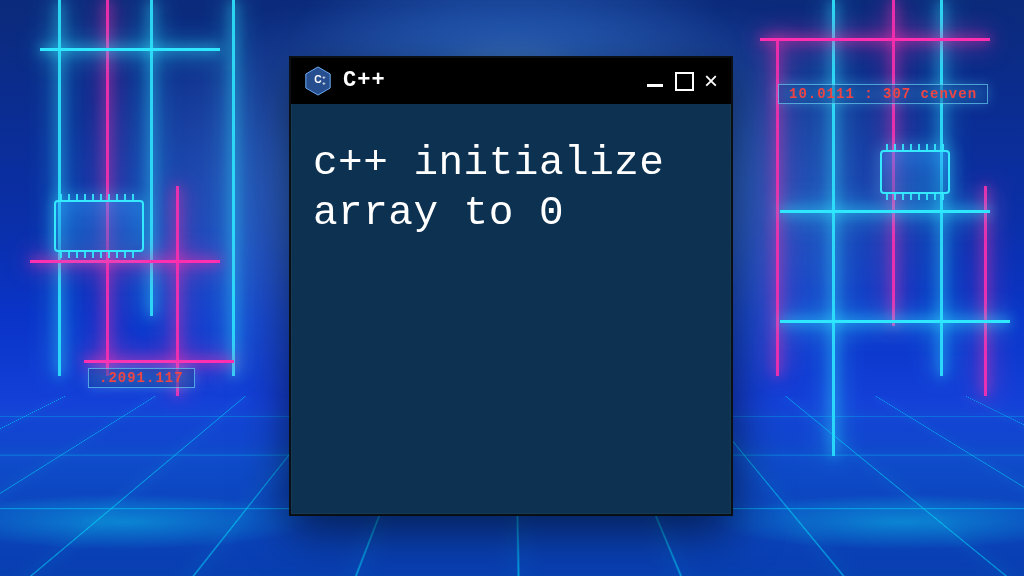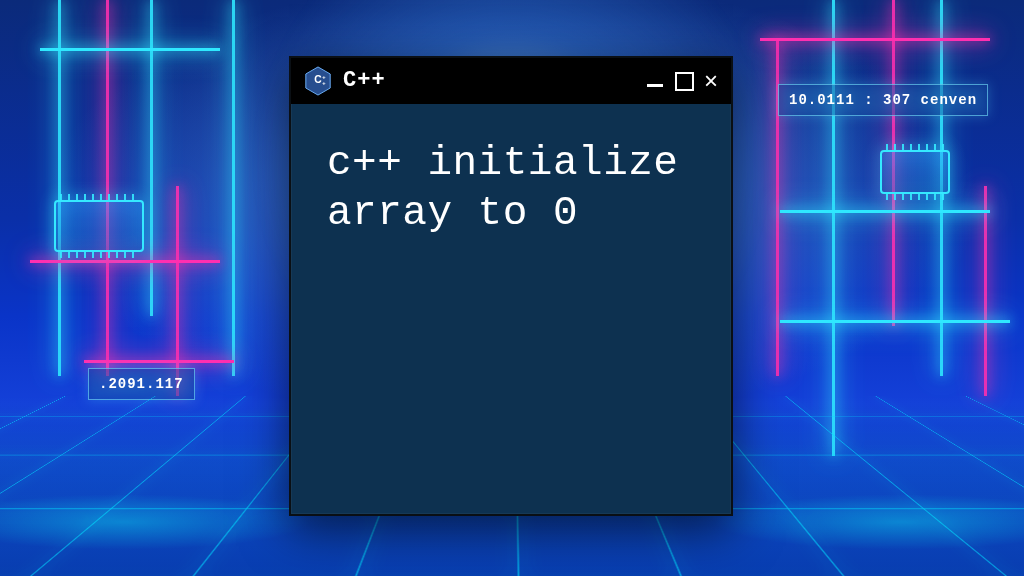--- a/index.html
+++ b/index.html
@@ -63,23 +63,23 @@
       background: linear-gradient(180deg, rgba(40,120,255,0.25), rgba(10,40,160,0.25));
       filter: drop-shadow(0 0 8px rgba(53,233,255,0.8));
     }
     .chip::before, .chip::after {
       content:""; position:absolute; left:4px; right:4px; height:6px;
       background: repeating-linear-gradient(90deg, rgba(53,233,255,0.9) 0 2px, transparent 2px 8px);
     }
     .chip::before { top:-8px; } .chip::after  { bottom:-8px; }
     
     .badge {
-      position:absolute; padding:8px 10px;
+      position:absolute; padding:2px 10px;
       font: 600 14px/1 'Courier New', monospace;
-      color:#ffffff; border:1px solid rgba(120,230,255,0.6);
+      color:#ef4444; border:1px solid rgba(120,230,255,0.6);
       background: rgba(10,50,140,0.4);
       filter: drop-shadow(0 0 6px rgba(80,220,255,0.6));
       letter-spacing: 1px;
       white-space: nowrap;
     }
     
     
     .window {
       position:absolute; left: 289px; top: 56px;
       width: 444px; height: 460px;
@@ -102,21 +102,21 @@
     .win-controls { margin-left:auto; display:flex; align-items:center; gap:12px; }
     .wbtn {
       color:#fff; font: 400 22px/1 Arial, sans-serif;
       width:16px; text-align:center; cursor:default;
     }
     .wbtn.min::before { content:""; display:block; width:16px; height:2.5px; background:#fff; margin-top:9px; }
     .wbtn.max::before { content:""; display:block; width:15px; height:15px; border:2.5px solid #fff; }
     .wbtn.close { font-weight:300; font-size:24px; line-height:18px; }
     
     .content {
-      padding: 34px 36px;
+      padding: 34px 22px;
       color:#ffffff;
       font: 400 41px/1.22 'Courier New', Consolas, monospace;
       letter-spacing: 0.5px;
       word-break: break-word;
     }
   </style>
 </head>
 <body>
 
 <div class="bg"></div>

